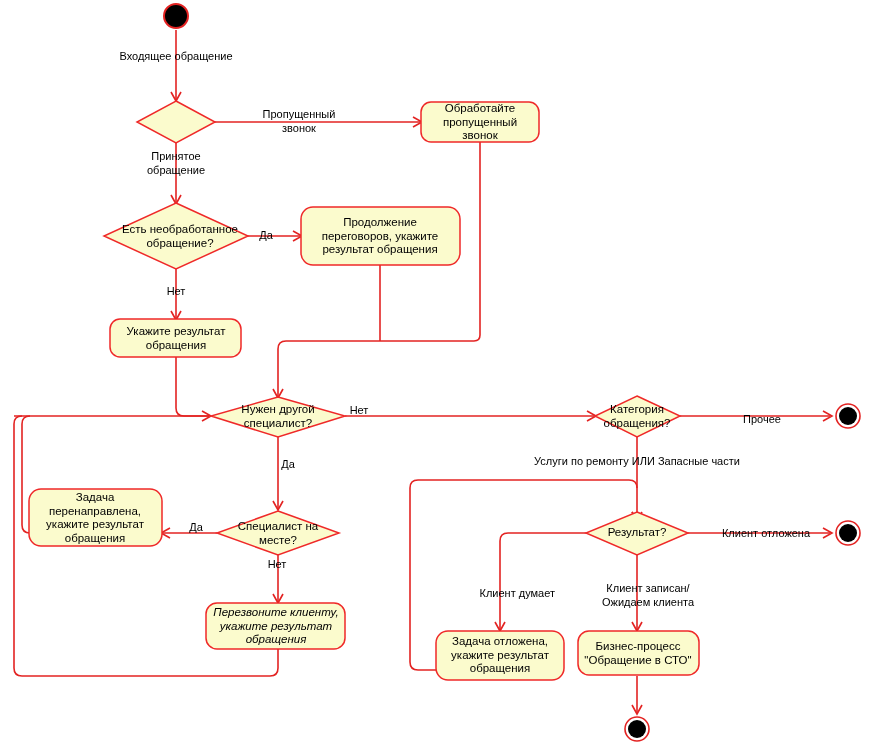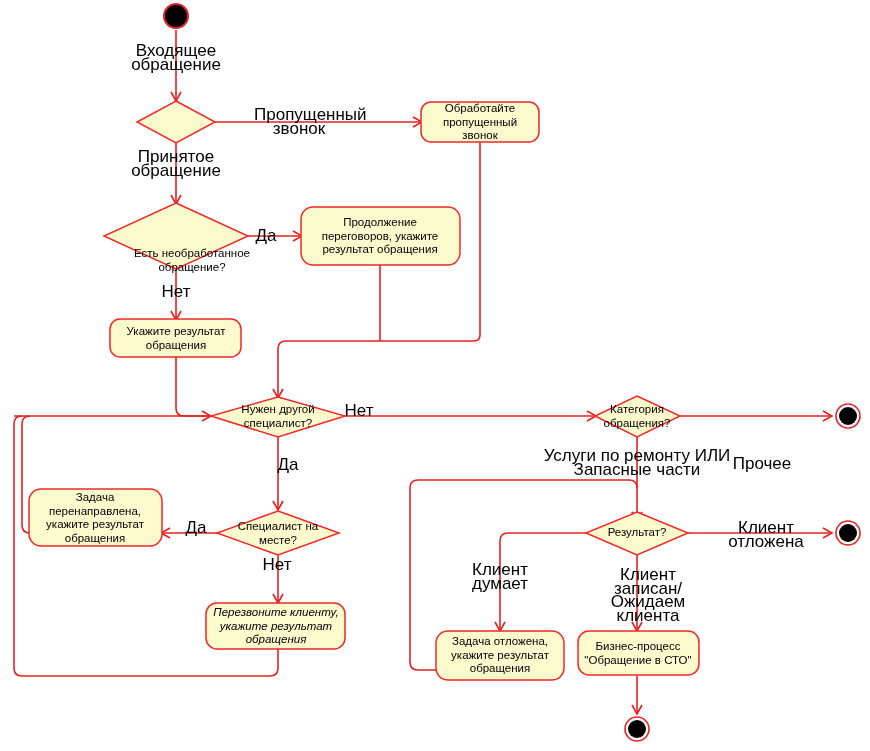--- a/index.html
+++ b/index.html
@@ -66,21 +66,21 @@
     text-align: center;
     white-space: pre-line;
     pointer-events: none;
     font-family: "Liberation Sans", "DejaVu Sans", sans-serif;
   }
   .node-text {
     transform: translate(-50%, -50%);
   }
   .edge-label {
     transform: translate(-50%, -50%);
-    font-size: 17px;
+    font-size: 11px;
   }
 </style>
 </head>
 <body>
 
 <div id="canvas">
 
   <svg id="diagram-svg" viewBox="0 0 870 751">
 
     <path class="edge-line" d="M176,30 L176,99"></path>
@@ -187,21 +187,21 @@
       <circle class="node-end-ring" cx="637" cy="729" r="12"></circle>
       <circle class="node-end-core" cx="637" cy="729" r="9"></circle>
     </g>
 
   </svg>
 
   <div class="node-text" style="left:480px; top:122px; width:120px;">Обработайте
 пропущенный
 звонок</div>
 
-  <div class="node-text" style="left:192px; top:236px; width:150px;margin-top:24px;">Есть необработанное
+  <div class="node-text" style="left:180px; top:236px; width:150px;">Есть необработанное
 обращение?</div>
 
   <div class="node-text" style="left:380px; top:236px; width:157px;">Продолжение
 переговоров, укажите
 результат обращения</div>
 
   <div class="node-text" style="left:176px; top:338px; width:129px;">Укажите результат
 обращения</div>
 
   <div class="node-text" style="left:278px; top:416px; width:118px;">Нужен другой
@@ -240,28 +240,28 @@
 обращение</div>
 
   <div class="edge-label" style="left:266px; top:236px; width:24px;">Да</div>
 
   <div class="edge-label" style="left:176px; top:292px; width:30px;">Нет</div>
 
   <div class="edge-label" style="left:359px; top:411px; width:30px;">Нет</div>
 
   <div class="edge-label" style="left:288px; top:465px; width:24px;">Да</div>
 
-  <div class="edge-label" style="left:762px; top:420px; width:60px;margin-top:44px;">Прочее</div>
+  <div class="edge-label" style="left:762px; top:420px; width:60px;">Прочее</div>
 
   <div class="edge-label" style="left:637px; top:462px; width:260px;">Услуги по ремонту ИЛИ Запасные части</div>
 
   <div class="edge-label" style="left:196px; top:528px; width:24px;">Да</div>
 
   <div class="edge-label" style="left:277px; top:565px; width:30px;">Нет</div>
 
   <div class="edge-label" style="left:766px; top:534px; width:120px;">Клиент отложена</div>
 
-  <div class="edge-label" style="left:500px; top:576px; width:110px;">Клиент думает</div>
+  <div class="edge-label" style="left:500px; top:594px; width:110px;text-align:right;">Клиент думает</div>
 
   <div class="edge-label" style="left:648px; top:595px; width:120px;">Клиент записан/
 Ожидаем клиента</div>
 
 </div>
 
 </body></html>

